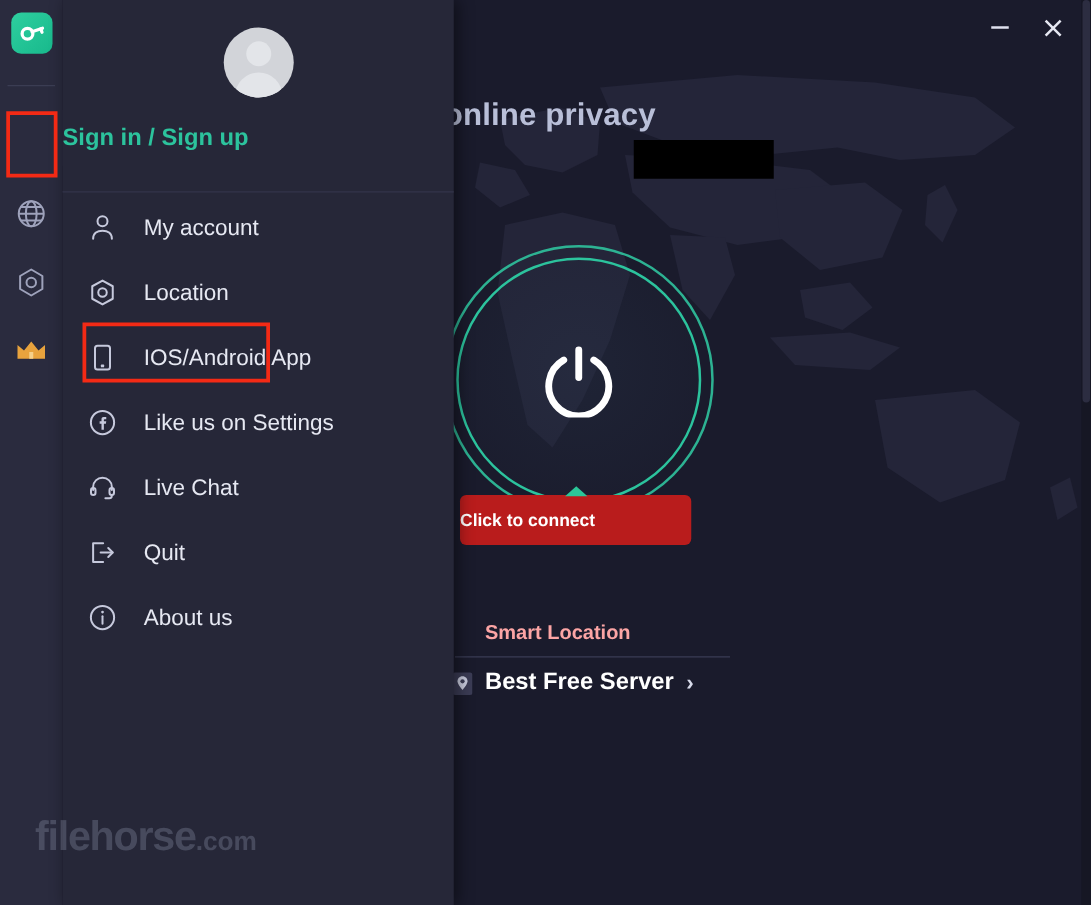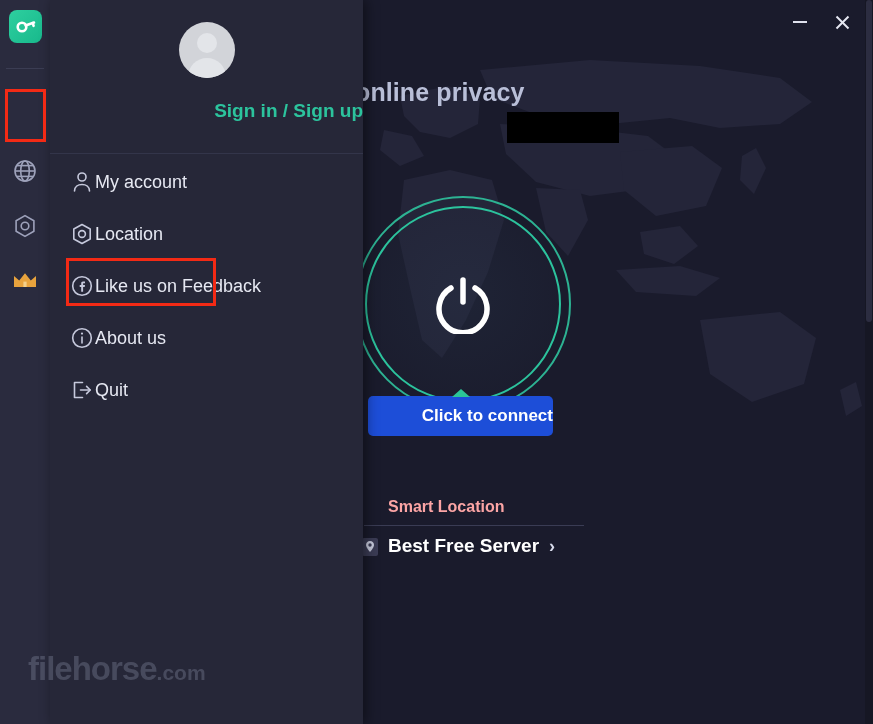--- a/index.html
+++ b/index.html
@@ -131,27 +131,27 @@
     position: absolute;
     left: 50%; top: 50%;
     transform: translate(-50%,-50%);
     width: 60px; height: 60px;
   }
 
   .connect-cta {
     position: absolute;
     left: 368px; top: 396px;
     width: 185px; height: 40px;
-    background: #1d4ed8;
+    background: #b91c1c;
     border-radius: 5px;
     display: flex;
     align-items: center;
-    justify-content: flex-end;
+    justify-content: flex-start;
     color: #ffffff;
-    font-size: 17px;
+    font-size: 14px;
     font-weight: bold;
     cursor: pointer;
     z-index: 7;
   }
   .cta-notch {
     position: absolute;
     left: 50%; top: -7px;
     transform: translateX(-50%);
     width: 0; height: 0;
     border-left: 9px solid transparent;
@@ -279,21 +279,21 @@
     left: 50%; top: 36px;
     transform: translateX(-50%);
     width: 38px; height: 30px;
     border-radius: 19px 19px 0 0;
     background: #e3e5e9;
   }
   .signin {
     position: absolute;
     left: 0; top: 100px;
     width: 313px;
-    text-align: right;
+    text-align: left;
     font-size: 19px;
     font-weight: bold;
     color: #2cc39d;
     cursor: pointer;
   }
   .menu-rule {
     position: absolute;
     left: 0; top: 153px;
     width: 313px; height: 1px;
     background: #33354a;
@@ -301,20 +301,21 @@
   .menu-list {
     position: absolute;
     left: 0; top: 156px;
     width: 313px;
   }
   .menu-item {
     height: 52px;
     display: flex;
     align-items: center;
     padding-left: 19px;
+    gap: 20px;
     cursor: pointer;
   }
   .menu-icon {
     width: 26px; height: 26px;
     flex: 0 0 auto;
     display: flex; align-items: center; justify-content: center;
   }
   .menu-label {
     font-size: 18px;
     color: #e6e8f2;
@@ -458,52 +459,72 @@
       <div class="menu-item">
         <span class="menu-icon">
           <svg width="24" height="24" viewBox="0 0 24 24" fill="none" stroke="#c6c9dc" stroke-width="1.6">
             <path d="M12 2.5 L20.2 7 V17 L12 21.5 L3.8 17 V7 Z" stroke-linejoin="round"></path>
             <circle cx="12" cy="12" r="3.4"></circle>
           </svg>
         </span>
         <span class="menu-label">Location</span>
       </div>
 
+      <div class="menu-item">
+        <span class="menu-icon">
+          <svg width="24" height="24" viewBox="0 0 24 24" fill="none" stroke="#c6c9dc" stroke-width="1.6">
+            <rect x="6" y="2.5" width="12" height="19" rx="2"></rect>
+            <rect x="10.7" y="17.6" width="2.6" height="2.2" rx="0.5" fill="#c6c9dc" stroke="none"></rect>
+          </svg>
+        </span>
+        <span class="menu-label">IOS/Android App</span>
+      </div>
 
       <div class="menu-item">
         <span class="menu-icon">
           <svg width="24" height="24" viewBox="0 0 24 24" fill="none" stroke="#c6c9dc" stroke-width="1.6">
             <circle cx="12" cy="12" r="9.3"></circle>
             <path d="M14.2 7.6 H12.9 C11.8 7.6 11.2 8.3 11.2 9.4 V11 H9.7 V13 H11.2 V17.8 H13.1 V13 H14.7 L15 11 H13.1 V9.8 C13.1 9.4 13.3 9.3 13.7 9.3 H15 V7.6 Z" fill="#c6c9dc" stroke="none"></path>
           </svg>
         </span>
-        <span class="menu-label">Like us on Feedback</span>
-      </div>
-
+        <span class="menu-label">Like us on Settings</span>
+      </div>
+
+      <div class="menu-item">
+        <span class="menu-icon">
+          <svg width="24" height="24" viewBox="0 0 24 24" fill="none" stroke="#c6c9dc" stroke-width="1.6">
+            <path d="M4.5 14 V11.5 C4.5 7.4 7.9 4.2 12 4.2 C16.1 4.2 19.5 7.4 19.5 11.5 V14" stroke-linecap="round"></path>
+            <rect x="2.8" y="12.4" width="3.6" height="5.6" rx="1.8"></rect>
+            <rect x="17.6" y="12.4" width="3.6" height="5.6" rx="1.8"></rect>
+            <path d="M19.4 18 V18.8 C19.4 19.9 18.5 20.6 17.4 20.6 H14.3" stroke-linecap="round"></path>
+          </svg>
+        </span>
+        <span class="menu-label">Live Chat</span>
+      </div>
+
+      <div class="menu-item">
+        <span class="menu-icon">
+          <svg width="24" height="24" viewBox="0 0 24 24" fill="none" stroke="#c6c9dc" stroke-width="1.6">
+            <path d="M12.5 4.5 H4.5 V19.5 H12.5" stroke-linecap="round" stroke-linejoin="round"></path>
+            <line x1="10.5" y1="12" x2="20" y2="12" stroke-linecap="round"></line>
+            <path d="M16.6 8.4 L20.2 12 L16.6 15.6" stroke-linecap="round" stroke-linejoin="round"></path>
+          </svg>
+        </span>
+        <span class="menu-label">Quit</span>
+      </div>
 
       <div class="menu-item">
         <span class="menu-icon">
           <svg width="24" height="24" viewBox="0 0 24 24" fill="none" stroke="#c6c9dc" stroke-width="1.6">
             <circle cx="12" cy="12" r="9.3"></circle>
             <line x1="12" y1="11" x2="12" y2="17" stroke-linecap="round"></line>
             <circle cx="12" cy="7.6" r="1.1" fill="#c6c9dc" stroke="none"></circle>
           </svg>
         </span>
         <span class="menu-label">About us</span>
-      </div>
-
-      <div class="menu-item">
-        <span class="menu-icon">
-          <svg width="24" height="24" viewBox="0 0 24 24" fill="none" stroke="#c6c9dc" stroke-width="1.6">
-            <path d="M12.5 4.5 H4.5 V19.5 H12.5" stroke-linecap="round" stroke-linejoin="round"></path>
-            <line x1="10.5" y1="12" x2="20" y2="12" stroke-linecap="round"></line>
-            <path d="M16.6 8.4 L20.2 12 L16.6 15.6" stroke-linecap="round" stroke-linejoin="round"></path>
-          </svg>
-        </span>
-        <span class="menu-label">Quit</span>
       </div>
 
     </div>
   </div>
 
   <div class="rail">
 
     <div class="rail-logo">
       <svg width="21" height="21" viewBox="0 0 21 21">
         <circle cx="7" cy="11" r="4.3" fill="none" stroke="#ffffff" stroke-width="2.6"></circle>

